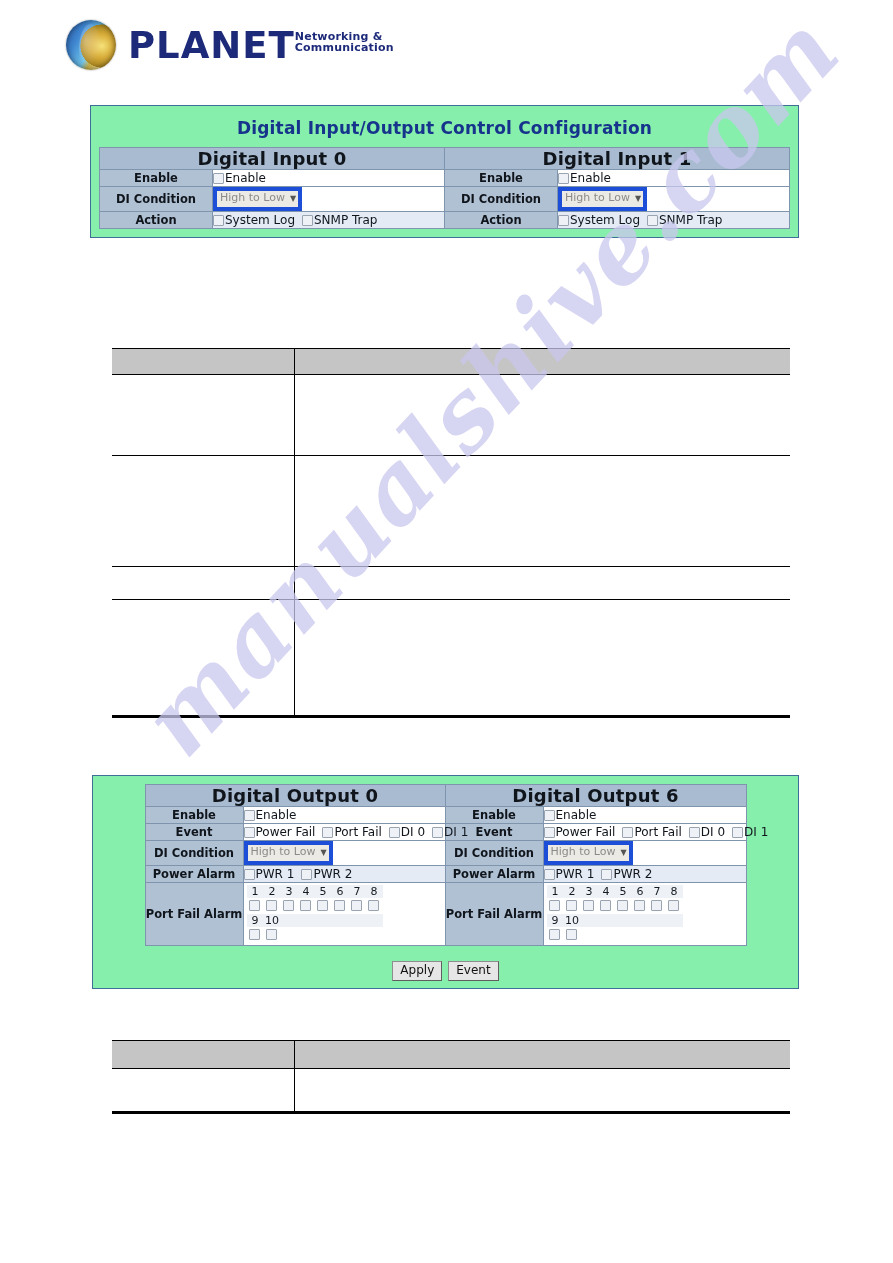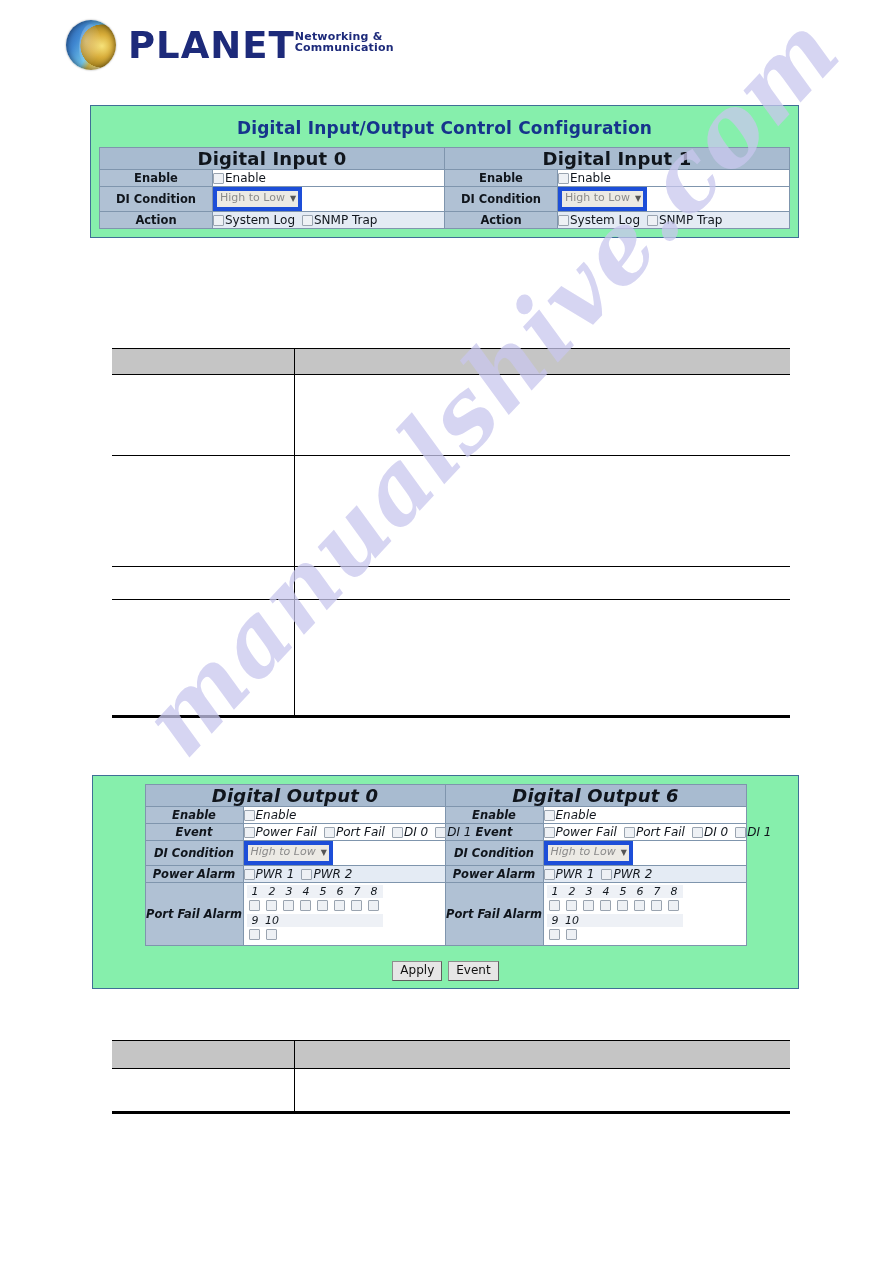--- a/index.html
+++ b/index.html
@@ -329,21 +329,21 @@
   </tr>
   <tr class="lastrow">
     <td class="c1" style="height:117px"></td>
     <td class="c2"></td>
   </tr>
 </tbody>
   </table>
 
 <div class="shot-panel" id="panel-do">
 
-  <table class="webtbl" style="margin:8px auto 0 auto; width:601px;font-style:italic;">
+  <table class="webtbl" style="margin:8px auto 0 auto; width:601px;">
     <colgroup>
       <col style="width:98px">
         <col style="width:202px">
       <col style="width:98px">
         <col style="width:203px">
     </colgroup>
     <tbody>
         <tr>
       <td class="hdr" colspan="2">Digital Output 0</td>
       <td class="hdr" colspan="2">Digital Output 6</td>

